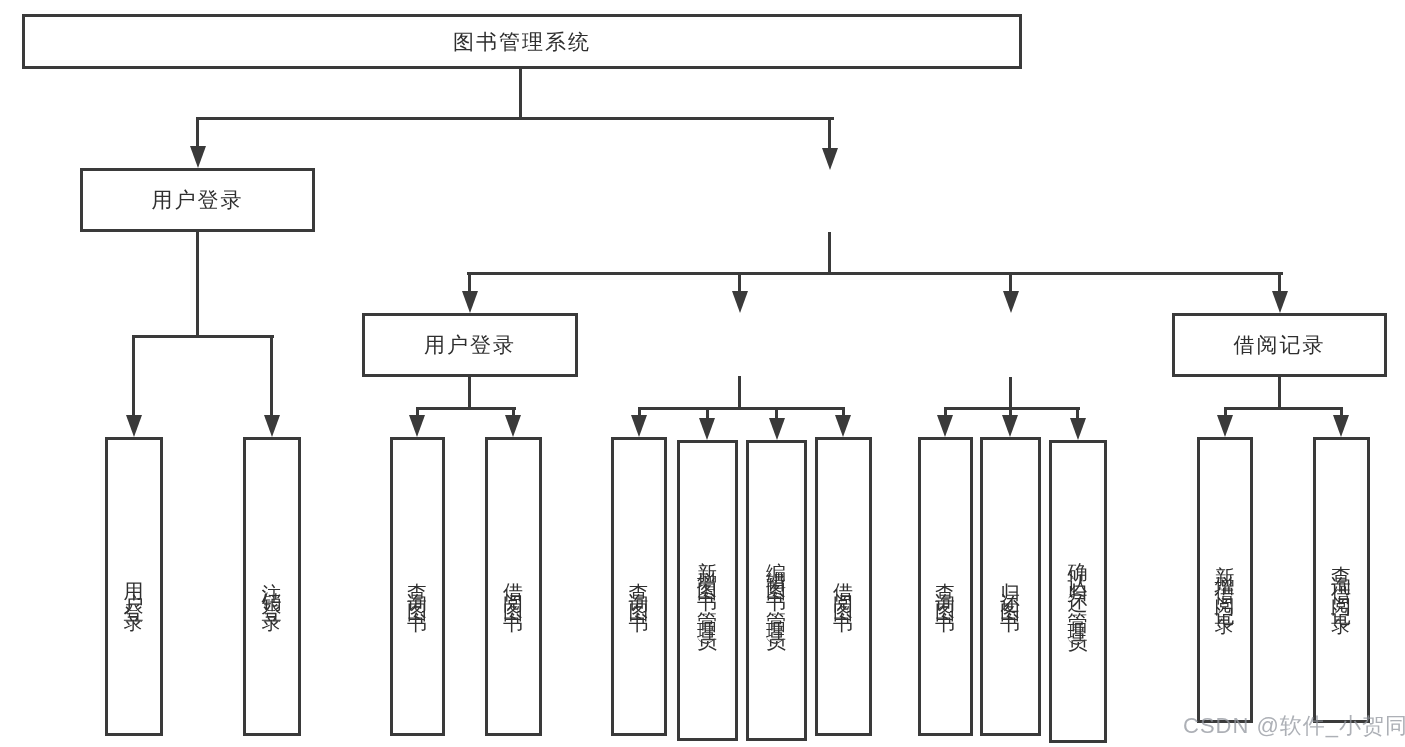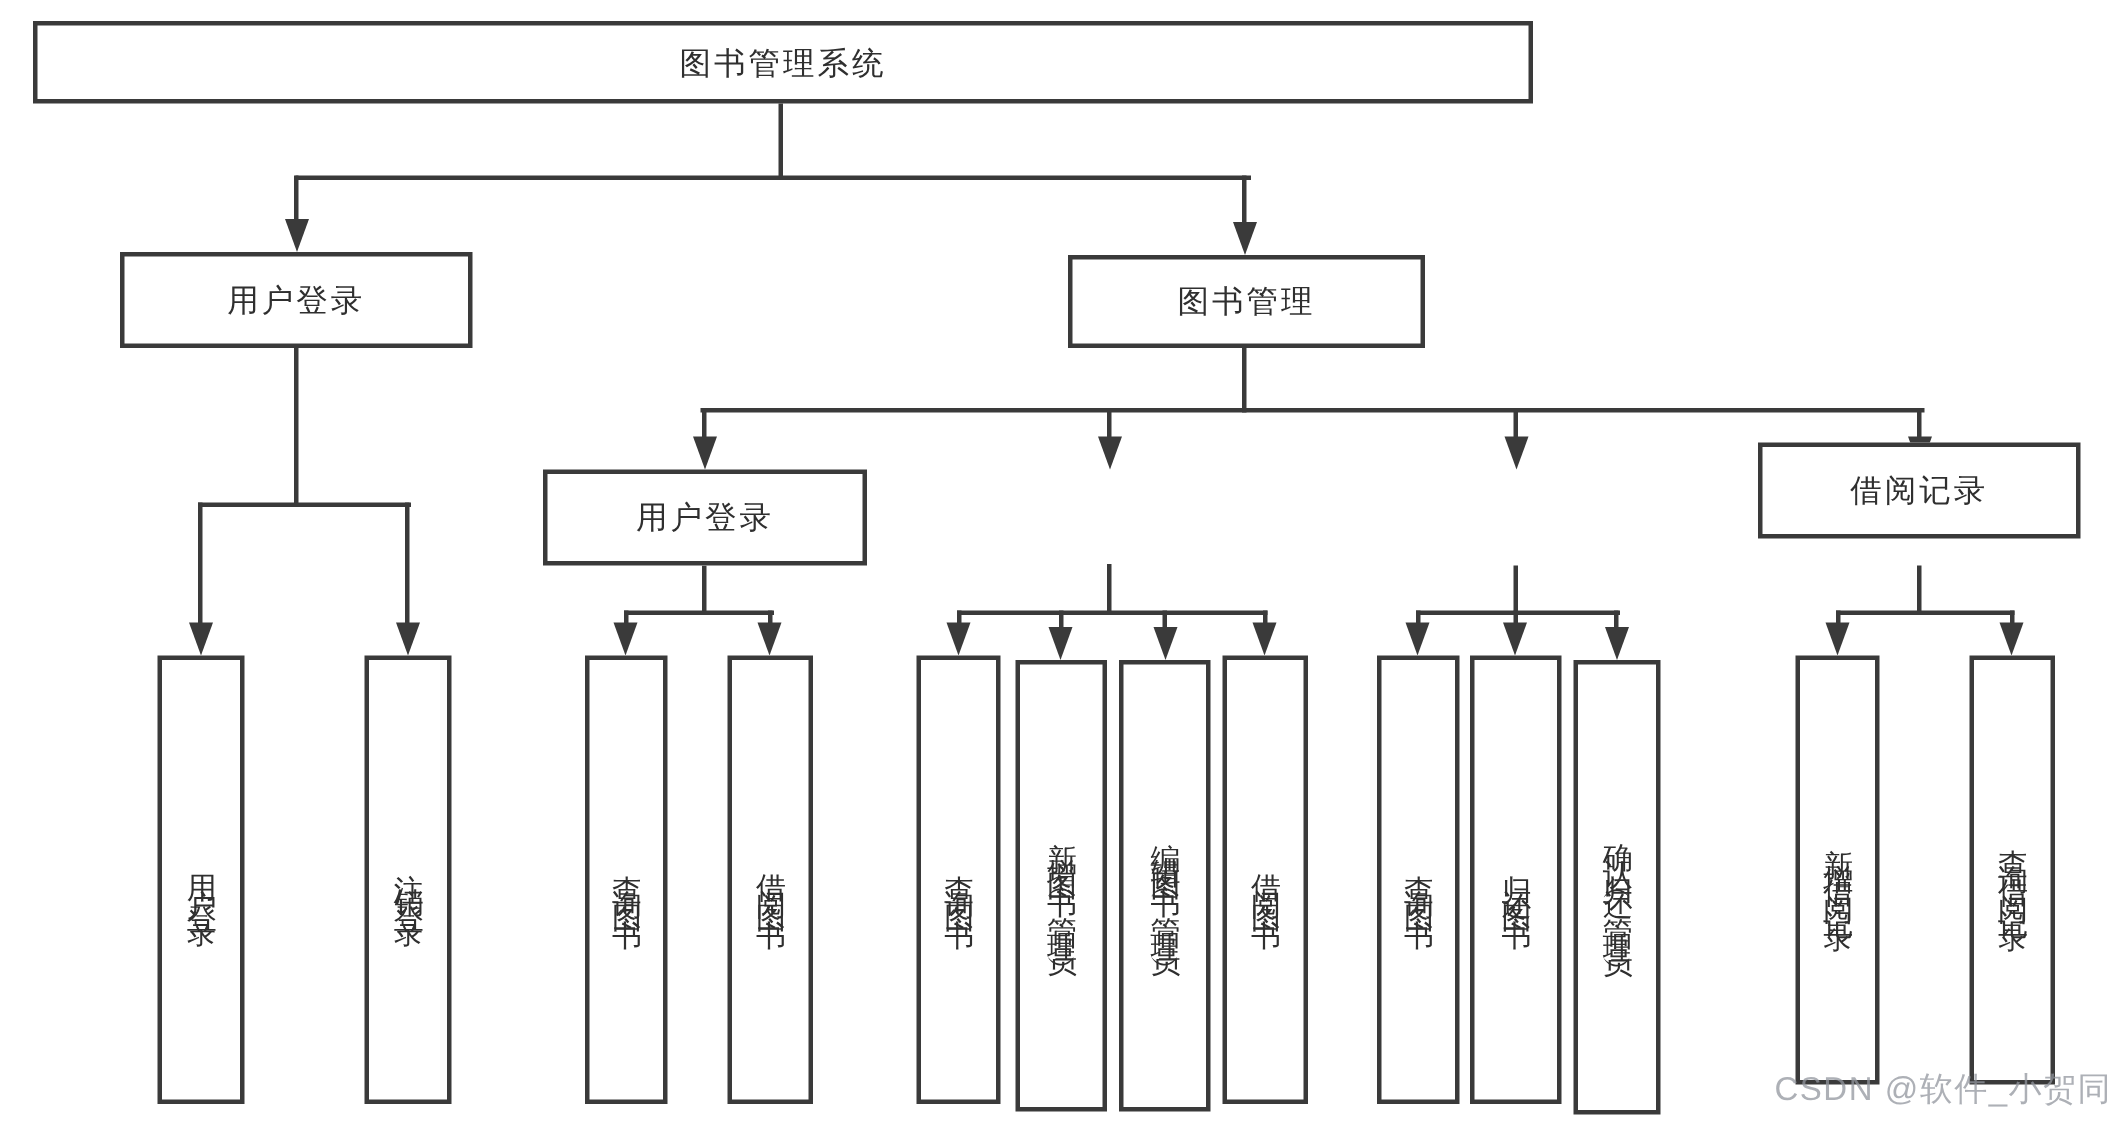--- a/index.html
+++ b/index.html
@@ -122,28 +122,25 @@
   <div class="line" style="left:1340px;top:407px;width:3px;height:13px"></div>
   <div class="arrow" style="left:1333px;top:415px"></div>
 
   <div class="box h" style="left:22px;top:14px;width:1000px;height:55px">
     <span>图书管理系统</span>
   </div>
 
   <div class="box h" style="left:80px;top:168px;width:235px;height:64px">
     <span>用户登录</span>
   </div>
-  <div class="box h" style="left:712px;top:170px;width:238px;height:62px">
-    <span>图书管理</span>
-  </div>
 
   <div class="box h" style="left:362px;top:313px;width:216px;height:64px">
     <span>用户登录</span>
   </div>
-  <div class="box h" style="left:1172px;top:295px;width:215px;height:64px">
+  <div class="box h" style="left:1172px;top:313px;width:215px;height:64px">
     <span>借阅记录</span>
   </div>
 
   <div class="box v" style="left:105px;top:437px;width:58px;height:299px">
     <span>用户登录</span>
   </div>
   <div class="box v" style="left:243px;top:437px;width:58px;height:299px">
     <span>注销登录</span>
   </div>
 

